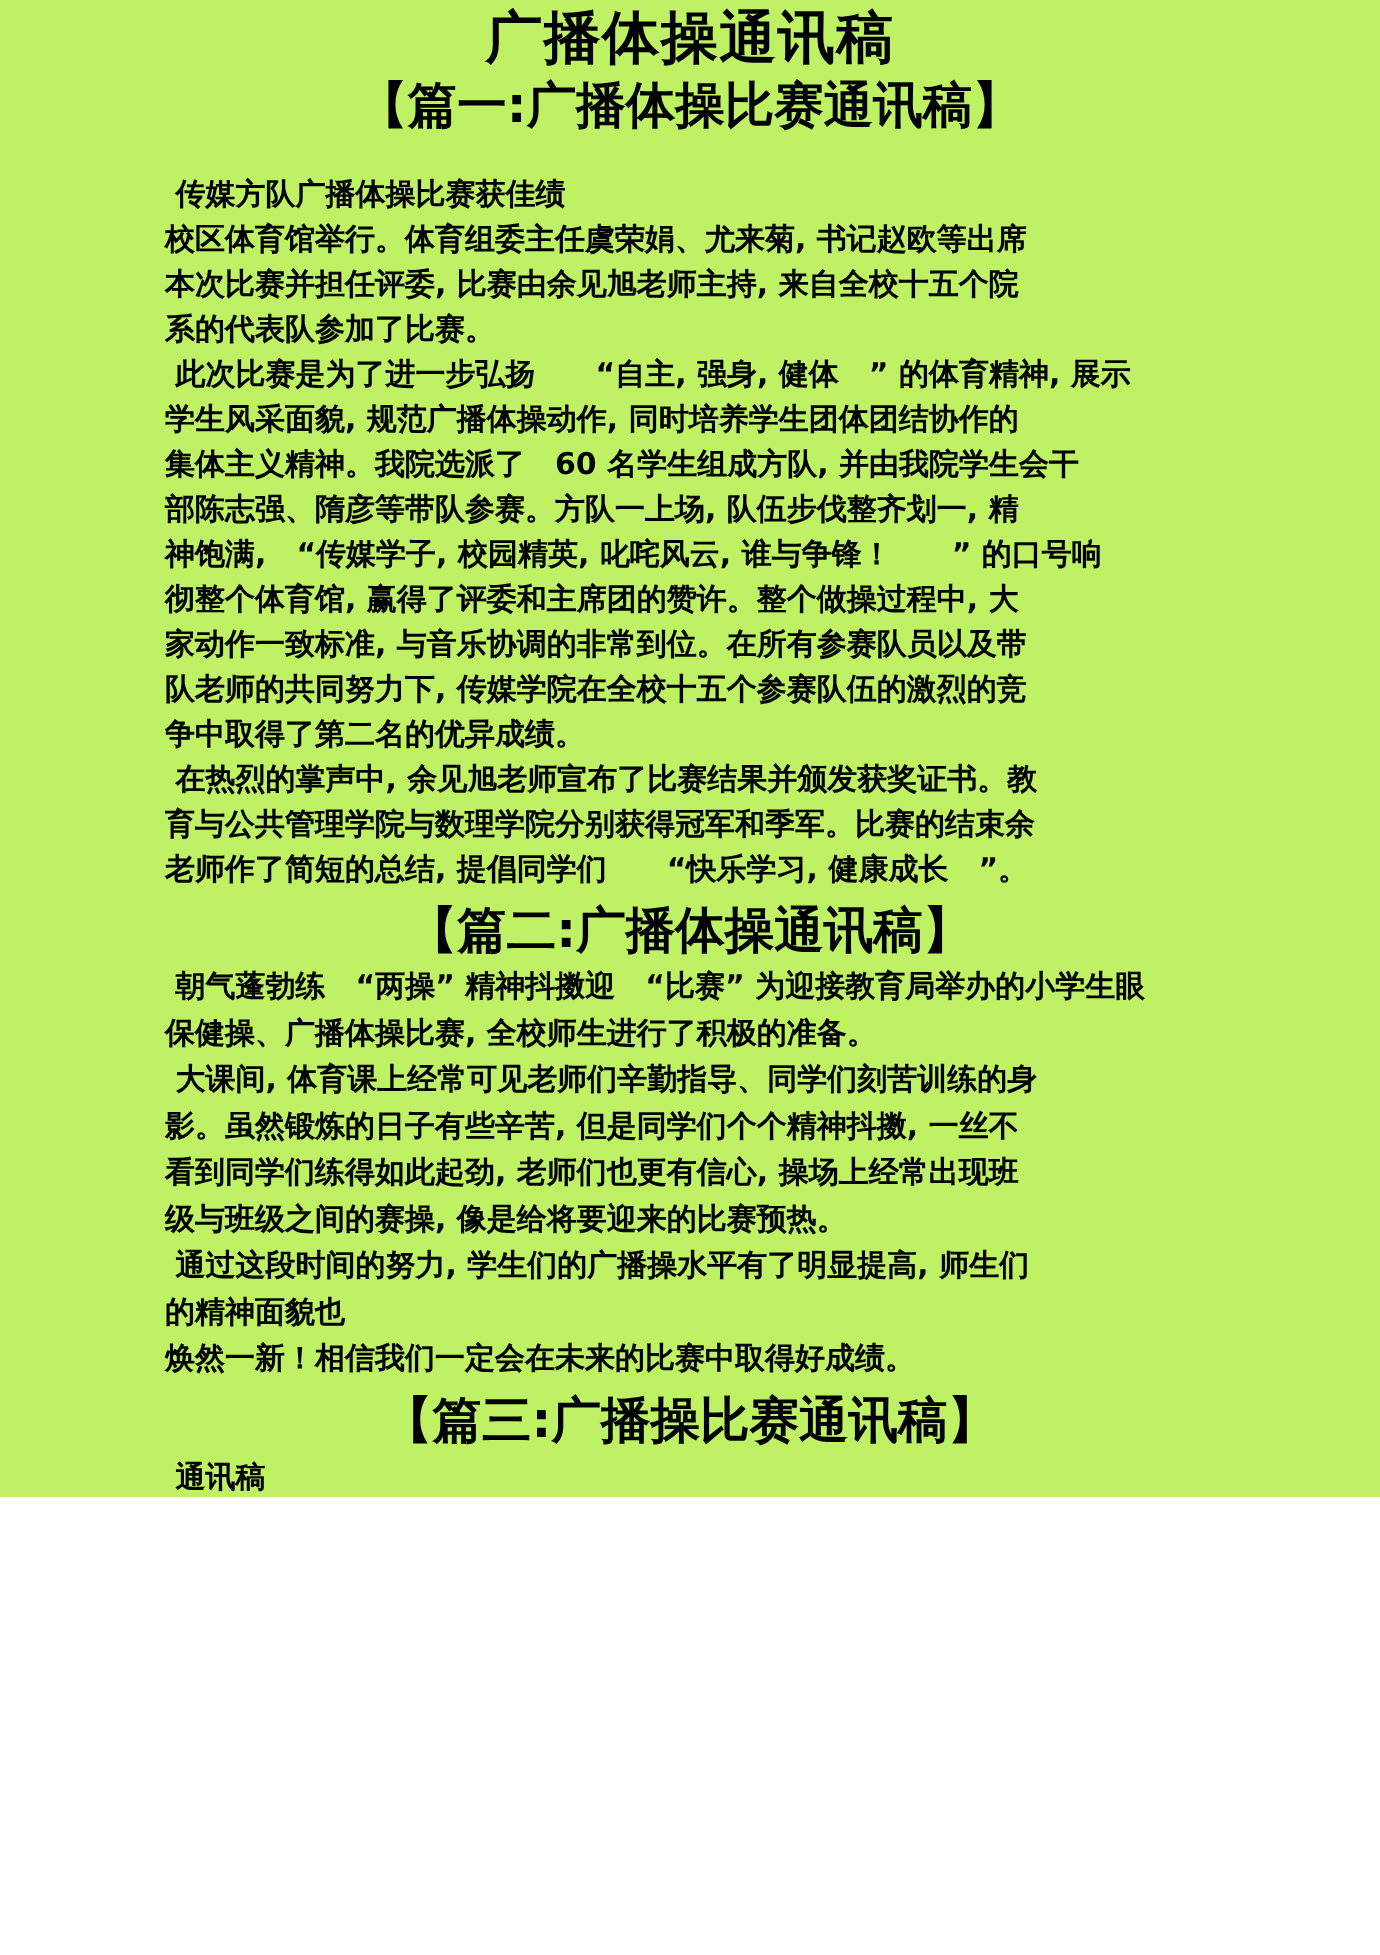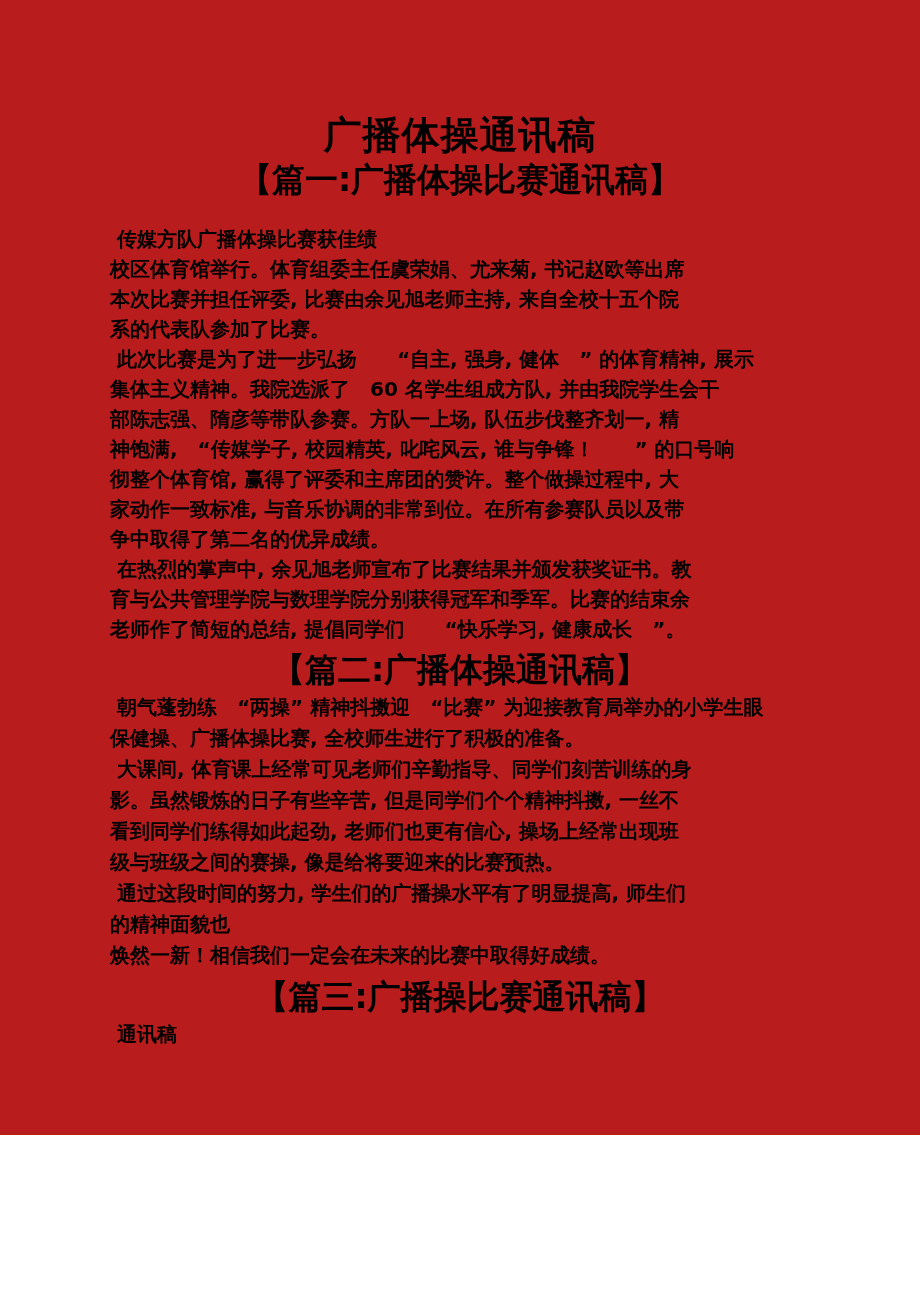--- a/index.html
+++ b/index.html
@@ -9,24 +9,23 @@
   }
   body {
     width: 920px;
     height: 1303px;
     overflow: hidden;
     font-family: "DejaVu Sans", sans-serif;
     color: #000000;
   }
   .page {
     width: 920px;
-    height: 1135px;
+    height: 998px;
     box-sizing: border-box;
-    padding-top: 110px;
-    background: #b91c1c;
+    background: #bef264;
   }
   .doc-title {
     text-align: center;
     font-size: 38px;
     font-weight: 700;
     line-height: 50px;
     letter-spacing: 1px;
     white-space: pre;
   }
   .section-heading {
@@ -71,25 +70,27 @@
   <div class="doc-title">广播体操通讯稿</div>
   <div id="sections">
       <div class="section section-1">
         <div class="section-heading">【篇一:广播体操比赛通讯稿】</div>
         <div class="lines">
           <div class="line"> 传媒方队广播体操比赛获佳绩</div>
           <div class="line">校区体育馆举行。体育组委主任虞荣娟、尤来菊, 书记赵欧等出席</div>
           <div class="line">本次比赛并担任评委, 比赛由余见旭老师主持, 来自全校十五个院</div>
           <div class="line">系的代表队参加了比赛。</div>
           <div class="line"> 此次比赛是为了进一步弘扬　　“自主, 强身, 健体　” 的体育精神, 展示</div>
+          <div class="line">学生风采面貌, 规范广播体操动作, 同时培养学生团体团结协作的</div>
           <div class="line">集体主义精神。我院选派了　60 名学生组成方队, 并由我院学生会干</div>
           <div class="line">部陈志强、隋彦等带队参赛。方队一上场, 队伍步伐整齐划一, 精</div>
           <div class="line">神饱满,　“传媒学子, 校园精英, 叱咤风云, 谁与争锋！　　” 的口号响</div>
           <div class="line">彻整个体育馆, 赢得了评委和主席团的赞许。整个做操过程中, 大</div>
           <div class="line">家动作一致标准, 与音乐协调的非常到位。在所有参赛队员以及带</div>
+          <div class="line">队老师的共同努力下, 传媒学院在全校十五个参赛队伍的激烈的竞</div>
           <div class="line">争中取得了第二名的优异成绩。</div>
           <div class="line"> 在热烈的掌声中, 余见旭老师宣布了比赛结果并颁发获奖证书。教</div>
           <div class="line">育与公共管理学院与数理学院分别获得冠军和季军。比赛的结束余</div>
           <div class="line">老师作了简短的总结, 提倡同学们　　“快乐学习, 健康成长　”。</div>
         </div>
       </div>
       <div class="section section-2">
         <div class="section-heading">【篇二:广播体操通讯稿】</div>
         <div class="lines">
           <div class="line"> 朝气蓬勃练　“两操” 精神抖擞迎　“比赛” 为迎接教育局举办的小学生眼</div>

